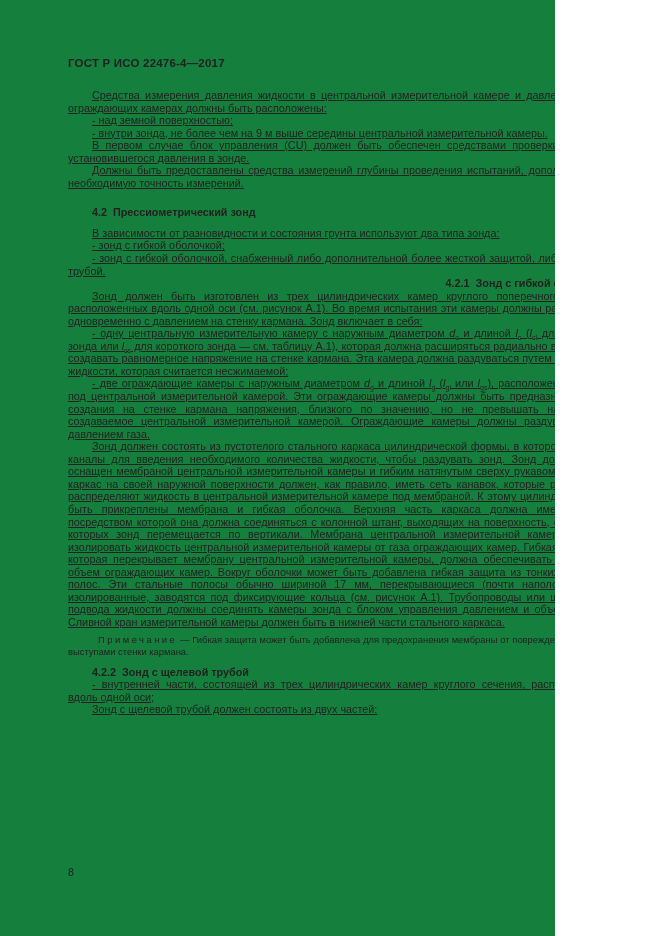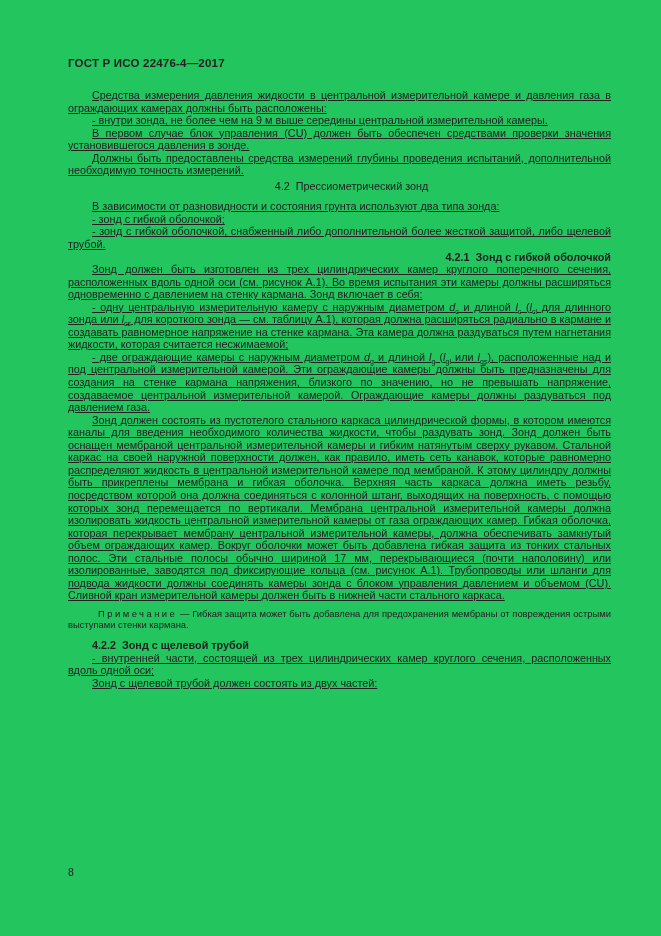--- a/index.html
+++ b/index.html
@@ -2,23 +2,23 @@
 <html lang="ru"><head>
 <meta charset="utf-8">
 <style>
   html, body {
     margin: 0;
     padding: 0;
     background: #ffffff;
   }
   .page {
     position: relative;
-    width: 661px;
+    width: 555px;
     height: 936px;
-    background: #22c55e;
+    background: #15803d;
     font-family: "Liberation Sans", sans-serif;
     color: #212121;
     overflow: hidden;
   }
   .doc-header {
     position: absolute;
     left: 68px;
     top: 57px;
     font-size: 11.5px;
     font-weight: bold;
@@ -35,24 +35,24 @@
     margin: 0;
     font-size: 10.8px;
     line-height: 12.55px;
     text-align: justify;
   }
   .blk.p {
     text-indent: 24px;
     text-decoration: underline;
   }
   .blk.h {
-    font-weight: normal;
+    font-weight: bold;
     text-indent: 24px;
-    text-align: center;
-    margin-top: 3px;
+    text-align: left;
+    margin-top: 17px;
     margin-bottom: 8px;
   }
   .blk.h-run {
     font-weight: bold;
     text-indent: 24px;
     text-align: right;
   }
   .blk.h-run2 {
     font-weight: bold;
     text-indent: 24px;
@@ -84,20 +84,21 @@
   }
 </style>
 </head>
 <body>
 
 <div class="page">
   <div class="doc-header">ГОСТ Р ИСО 22476-4—2017</div>
 
   <div class="doc-body">
       <div class="blk p">Средства измерения давления жидкости в центральной измерительной камере и давления газа в ограждающих камерах должны быть расположены:</div>
+      <div class="blk p">- над земной поверхностью;</div>
       <div class="blk p">- внутри зонда, не более чем на 9 м выше середины центральной измерительной камеры.</div>
       <div class="blk p">В первом случае блок управления (CU) должен быть обеспечен средствами проверки значения установившегося давления в зонде.</div>
       <div class="blk p">Должны быть предоставлены средства измерений глубины проведения испытаний, дополнительной необходимую точность измерений.</div>
       <div class="blk h">4.2&nbsp; Прессиометрический зонд</div>
       <div class="blk p">В зависимости от разновидности и состояния грунта используют два типа зонда:</div>
       <div class="blk p">- зонд с гибкой оболочкой;</div>
       <div class="blk p">- зонд с гибкой оболочкой, снабженный либо дополнительной более жесткой защитой, либо щелевой трубой.</div>
       <div class="blk h-run">4.2.1&nbsp; Зонд с гибкой оболочкой</div>
       <div class="blk p">Зонд должен быть изготовлен из трех цилиндрических камер круглого поперечного сечения, расположенных вдоль одной оси (см. рисунок А.1). Во время испытания эти камеры должны расширяться одновременно с давлением на стенку кармана. Зонд включает в себя:</div>
       <div class="blk p">- одну центральную измерительную камеру с наружным диаметром <i>d</i><sub>c</sub> и длиной <i>l</i><sub>c</sub> (<i>l</i><sub>cl</sub> для длинного зонда или <i>l</i><sub>cs</sub> для короткого зонда — см. таблицу А.1), которая должна расширяться радиально в кармане и создавать равномерное напряжение на стенке кармана. Эта камера должна раздуваться путем нагнетания жидкости, которая считается несжимаемой;</div>

